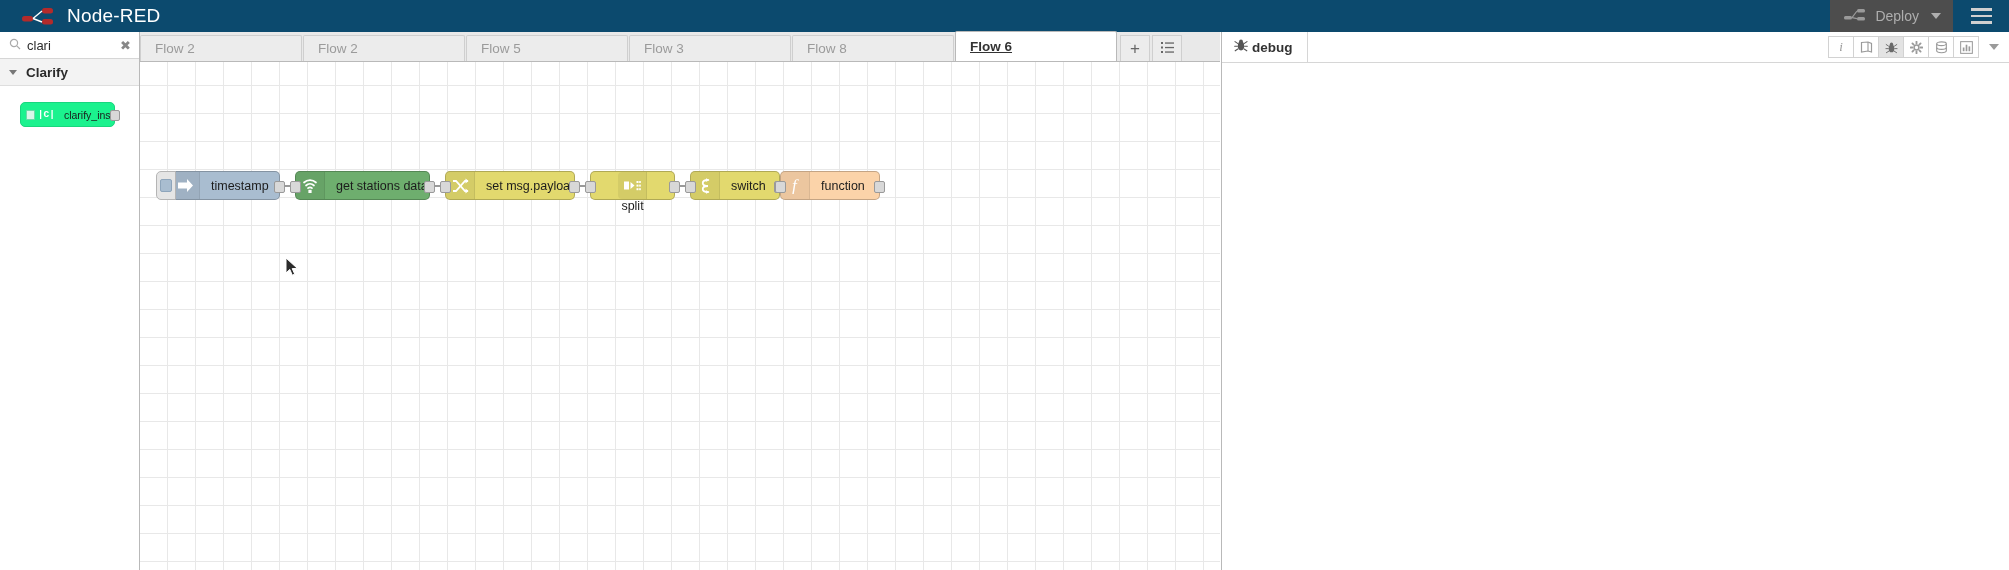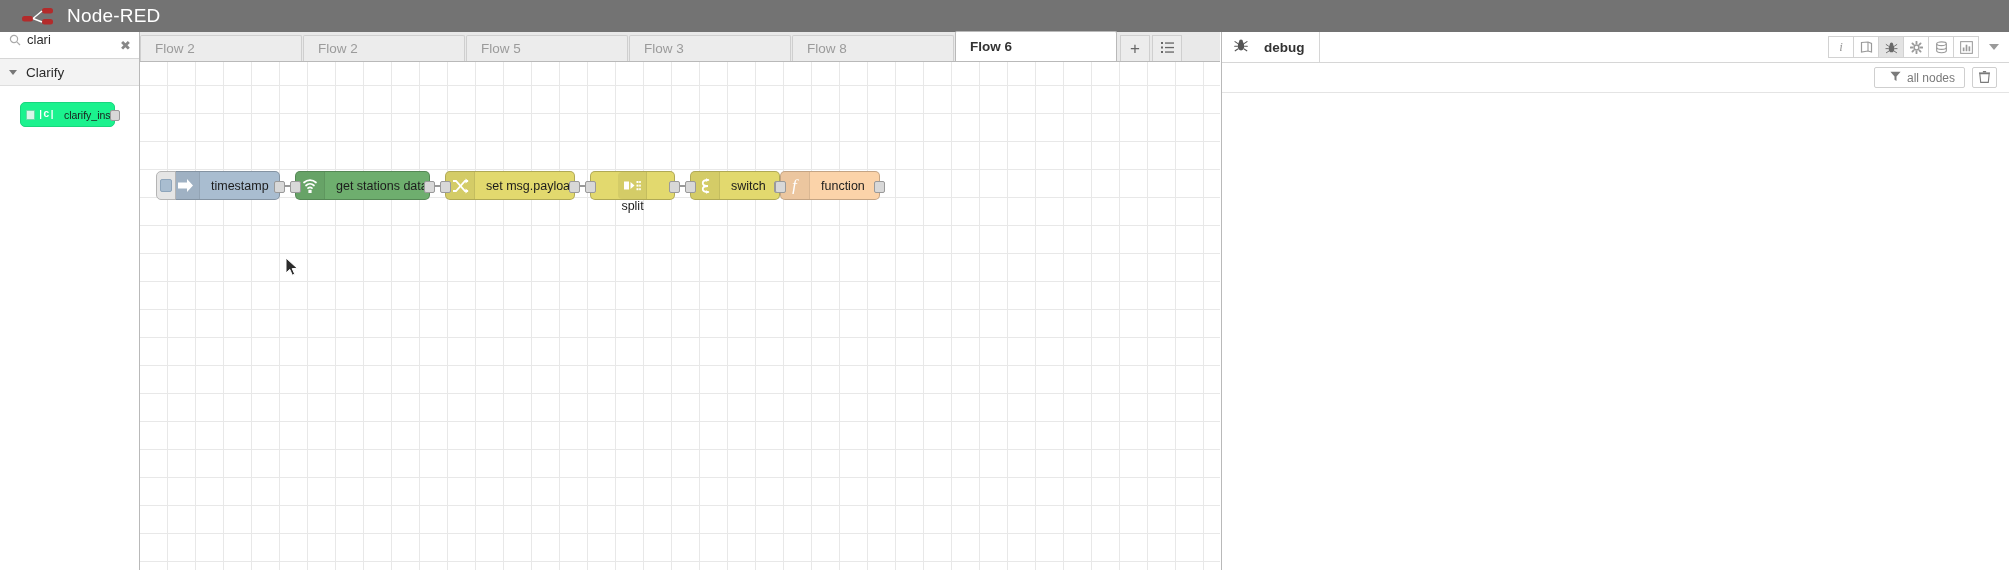--- a/index.html
+++ b/index.html
@@ -7,21 +7,21 @@
     width: 2009px; height: 570px;
     overflow: hidden;
     font-family: "Liberation Sans", sans-serif;
     background: #fff;
   }
   #app { position: relative; width: 2009px; height: 570px; }
 
   
   #header {
     position: absolute; left: 0; top: 0; width: 2009px; height: 32px;
-    background: #737373; display: flex; align-items: center;
+    background: #0c4a6e; display: flex; align-items: center;
   }
   .brand-logo { margin-left: 22px; display: flex; align-items: center; }
   .brand-name {
     color: #fff; font-size: 19px; margin-left: 11px; letter-spacing: .2px;
   }
   .header-right {
     margin-left: auto; display: flex; align-items: center; height: 32px;
   }
   .deploy-btn {
     display: flex; align-items: center; height: 32px;
@@ -39,38 +39,38 @@
   }
   .hamburger span { display: block; width: 21px; height: 2.5px; background: #d0d0d0; }
 
   
   #palette {
     position: absolute; left: 0; top: 32px; width: 140px; height: 538px;
     background: #fff; border-right: 1px solid #b9b9b9;
   }
   #palette-search {
     position: relative; height: 27px; border-bottom: 1px solid #d6d6d6;
-    display: flex; align-items: flex-start; background: #fff;
+    display: flex; align-items: center; background: #fff;
   }
   .search-ico { margin-left: 9px; opacity: .55; }
   .search-val { font-size: 13px; color: #2b2b2b; margin-left: 6px; }
   .search-clear {
     position: absolute; right: 8px; top: 50%; transform: translateY(-50%);
     font-size: 13px; color: #888; line-height: 1;
   }
   .palette-category {
     height: 27px; background: #f3f3f3; border-bottom: 1px solid #dedede;
     display: flex; align-items: center;
   }
   .cat-caret {
     margin-left: 9px; width: 0; height: 0;
     border-left: 4px solid transparent; border-right: 4px solid transparent;
     border-top: 5px solid #777;
   }
-  .cat-label { font-size: 13.5px; font-weight: normal; color: #2b2b2b; margin-left: 9px; }
+  .cat-label { font-size: 13.5px; font-weight: bold; color: #2b2b2b; margin-left: 9px; }
   .palette-node-wrap { position: relative; margin: 16px 0 0 20px; }
   .palette-node {
     position: relative; width: 95px; height: 25px; border-radius: 5px;
     background: #1bf28e; border: 1px solid #18d67e; display: flex;
     align-items: center; cursor: move;
   }
   .pn-badge {
     width: 10px; height: 10px; margin-left: 5px; background: #d9f7e8;
     border: 1px solid #6fd7a9; border-radius: 1px;
   }
@@ -94,21 +94,21 @@
     display: flex; align-items: flex-end;
   }
   .tab {
     height: 26px; min-width: 162px; margin-right: 1px;
     background: #ececec; border: 1px solid #cfcfcf; border-bottom: none;
     border-radius: 2px 2px 0 0; display: flex; align-items: center;
     padding: 0 14px; font-size: 13.5px; color: #9b9b9b; cursor: pointer;
   }
   .tab.active {
     background: #fff; color: #333; font-weight: bold;
-    height: 30px; border-color: #b9b9b9;
+    height: 30px; border-color: #b9b9b9; text-decoration: underline;
   }
   .tab-btn {
     width: 30px; height: 26px; margin-left: 2px;
     display: flex; align-items: center; justify-content: center;
     background: #ececec; border: 1px solid #cfcfcf; border-bottom: none;
     color: #666; font-size: 17px; cursor: pointer;
   }
   .tab-btn.list-btn { font-size: 13px; }
 
   
@@ -162,21 +162,21 @@
     background: #fff; border-left: 1px solid #b9b9b9;
   }
   #sb-header {
     height: 31px; border-bottom: 1px solid #d6d6d6;
     display: flex; align-items: center; background: #fff;
   }
   .sb-tab {
     display: flex; align-items: center; height: 31px; padding: 0 14px 0 12px;
     border-right: 1px solid #d6d6d6;
   }
-  .sb-tab-label { font-size: 13.5px; font-weight: bold; color: #333; margin-left: 16px; }
+  .sb-tab-label { font-size: 13.5px; font-weight: bold; color: #333; margin-left: 4px; }
   .sb-tools { margin-left: auto; display: flex; align-items: center; padding-right: 10px; }
   .sb-tool {
     width: 26px; height: 22px; margin-left: -1px;
     border: 1px solid #d2d2d2; background: #fff;
     display: flex; align-items: center; justify-content: center;
     color: #9a9a9a; font-size: 12px; cursor: pointer;
   }
   .sb-tool.active { background: #e3e3e3; color: #6a6a6a; }
   .sb-caret {
     margin-left: 10px; width: 0; height: 0;
@@ -210,20 +210,39 @@
     <div class="brand-logo">
       <svg width="34" height="18" viewBox="0 0 34 18">
         <rect x="0" y="9" width="11" height="5.5" rx="2.5" fill="#b32b2b"></rect>
         <rect x="20" y="1" width="11" height="5.5" rx="2.5" fill="#b32b2b"></rect>
         <rect x="20" y="12" width="11" height="5.5" rx="2.5" fill="#b32b2b"></rect>
         <path d="M11,11.5 L20,4 M11,11.5 L20,15" stroke="#fff" stroke-width="1.4" fill="none"></path>
       </svg>
     </div>
     <div class="brand-name">Node-RED</div>
 
+    <div class="header-right">
+      <div class="deploy-btn">
+        <span>
+          <svg width="22" height="14" viewBox="0 0 22 14">
+            <rect x="0" y="8" width="8" height="3.5" rx="1.5" fill="#9a9a9a"></rect>
+            <rect x="13" y="1" width="8" height="3.5" rx="1.5" fill="#9a9a9a"></rect>
+            <rect x="13" y="9" width="8" height="3.5" rx="1.5" fill="#9a9a9a"></rect>
+            <path d="M8,9.7 L13,3 M8,9.7 L13,10.7" stroke="#9a9a9a" stroke-width="1.2" fill="none"></path>
+          </svg>
+        </span>
+        <span class="deploy-label">Deploy</span>
+        <span class="caret-dn"></span>
+      </div>
+      <div class="hamburger">
+        <span></span>
+          <span></span>
+          <span></span>
+      </div>
+    </div>
   </div>
 
   <div id="palette">
     <div id="palette-search">
       <span class="search-ico">
         <svg width="12" height="12" viewBox="0 0 12 12">
           <circle cx="5" cy="5" r="3.6" fill="none" stroke="#666" stroke-width="1.2"></circle>
           <line x1="7.8" y1="7.8" x2="11" y2="11" stroke="#666" stroke-width="1.2"></line>
         </svg>
       </span>
@@ -462,36 +481,17 @@
               <rect x="3" y="7" width="1.8" height="4"></rect>
               <rect x="6.1" y="4" width="1.8" height="7"></rect>
               <rect x="9.2" y="5.8" width="1.8" height="5.2"></rect>
             </g>
           </svg>
         </div>
         <div class="sb-caret"></div>
       </div>
     </div>
 
-    <div id="sb-filterbar">
-      <div class="filter-btn">
-        <span>
-          <svg width="11" height="11" viewBox="0 0 11 11">
-            <path d="M0.4,0.8 H10.6 L6.5,5.6 V10 L4.5,8.7 V5.6 Z" fill="#7a7a7a"></path>
-          </svg>
-        </span>
-        <span>all nodes</span>
-      </div>
-      <div class="trash-btn">
-        <span>
-          <svg width="11" height="12" viewBox="0 0 11 12">
-            <path d="M0.8,2.6 H10.2 L9.3,11.4 H1.7 Z" fill="none" stroke="#7a7a7a" stroke-width="1.1"></path>
-            <rect x="0" y="1.4" width="11" height="1.3" fill="#7a7a7a"></rect>
-            <rect x="3.9" y="0" width="3.2" height="1.4" fill="#7a7a7a"></rect>
-          </svg>
-        </span>
-      </div>
-    </div>
 
     <div id="sb-body"></div>
   </div>
 
 </div>
 
 </body></html>

